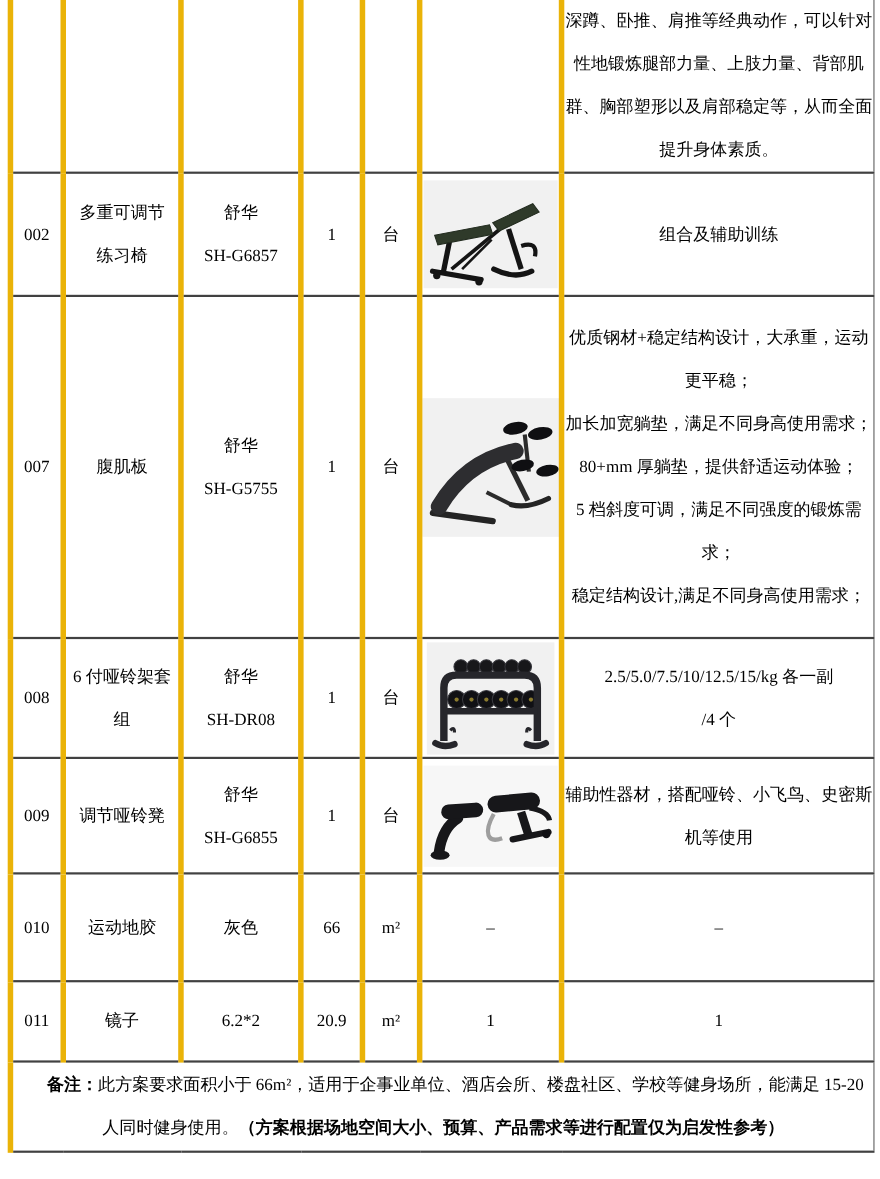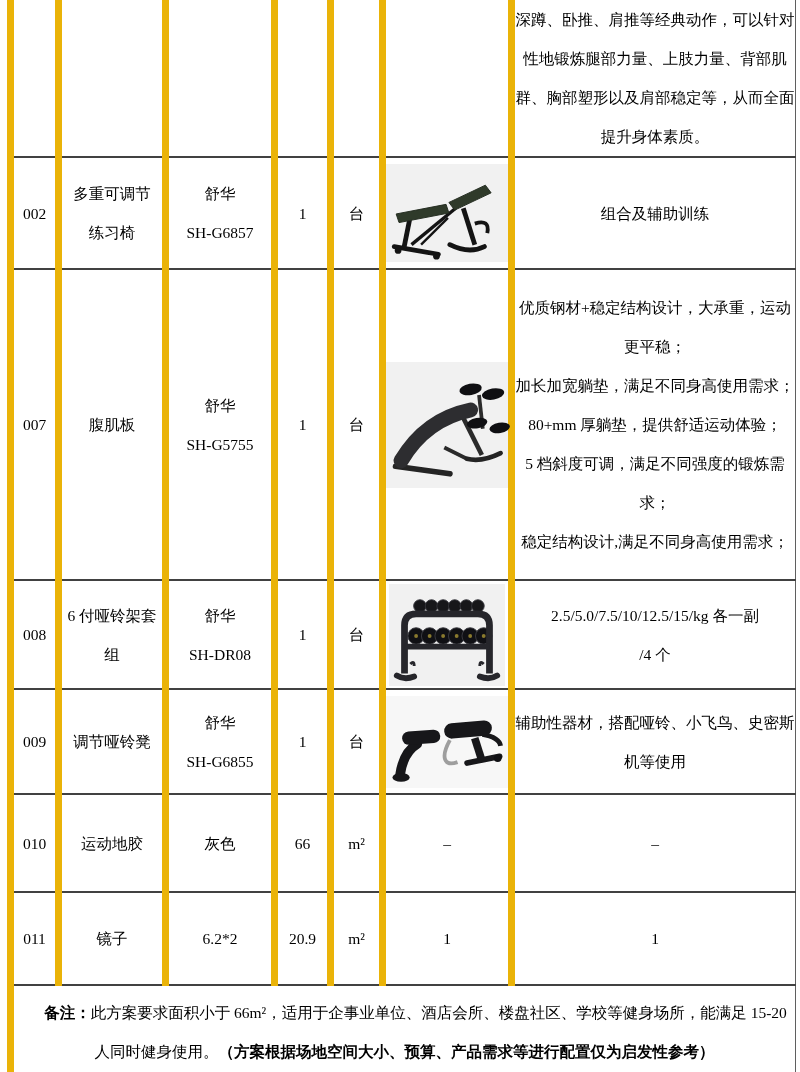--- a/index.html
+++ b/index.html
@@ -10,38 +10,38 @@
     color: #000;
     overflow: hidden;
     position: relative;
   }
   table.sheet {
     position: absolute; left: 7px; top: 0;
     border-collapse: collapse; table-layout: fixed;
     width: 785px;
   }
   table.sheet td {
-    border-left: 7px solid #eab308;
+    border-left: 5px solid #eab308;
     border-right: 1px solid #5f5f5f;
     vertical-align: middle;
     text-align: center;
     font-size: 15.5px;
     line-height: 39px;
     padding: 0;
   }
   table.sheet tr { border-bottom: 2px solid #414141; }
   table.sheet tr.r-cont { border-top: none; }
   tr.r-cont  { height: 155px; }
   tr.r-006   { height: 112px; }
   tr.r-007   { height: 311px; }
   tr.r-008   { height: 109px; }
   tr.r-009   { height: 105px; }
   tr.r-010   { height: 98px; }
-  tr.r-011   { height: 93px; }
-  tr.r-note  { height: 93px; }
+  tr.r-011   { height: 73px; }
+  tr.r-note  { height: 82px; }
   td.c-desc { text-align: left; padding: 0 10px; }
   td.c-desc .para { margin: 0; }
   tr.r-cont td.c-desc { vertical-align: top; }
   td.c-desc.center { text-align: center; }
   .photo {
     margin: 0 auto; background: #f1f1f1;
     display: flex; align-items: center; justify-content: center;
   }
   .photo svg { display: block; }
   .ph-006 { width: 122px; height: 98px; }

